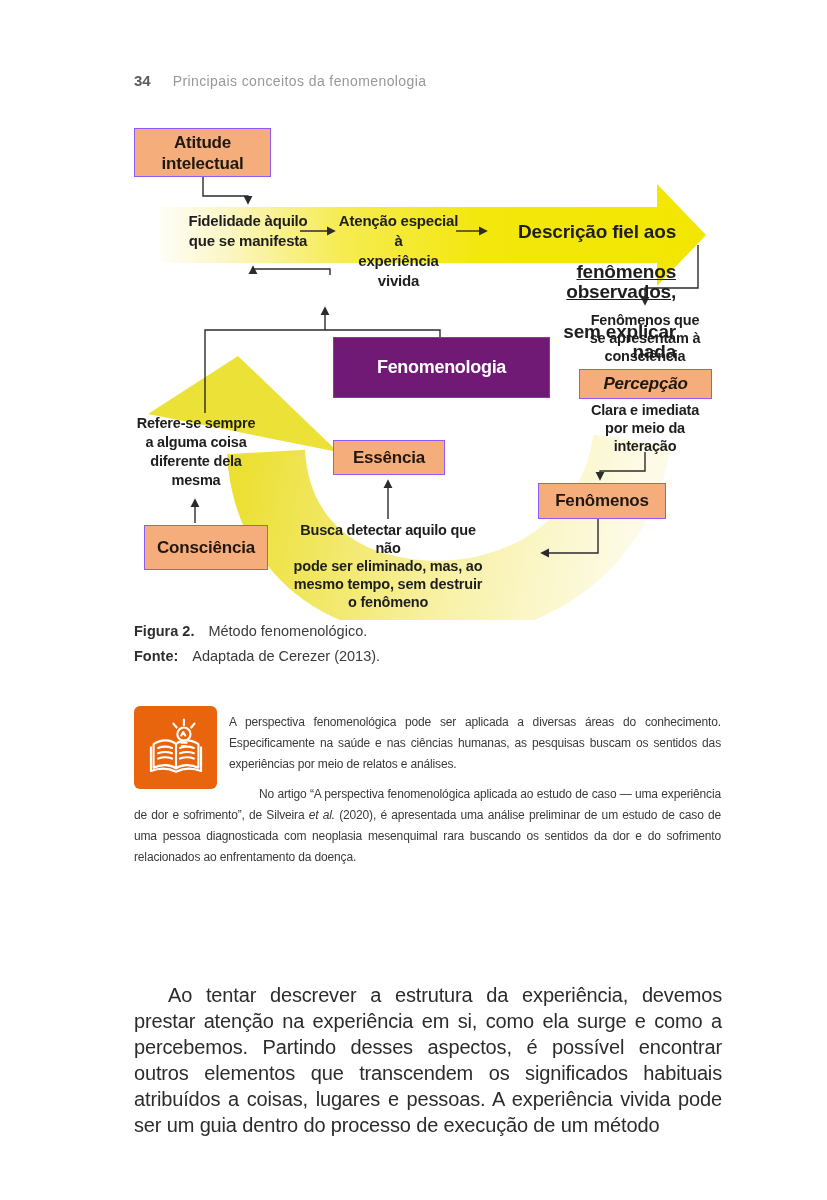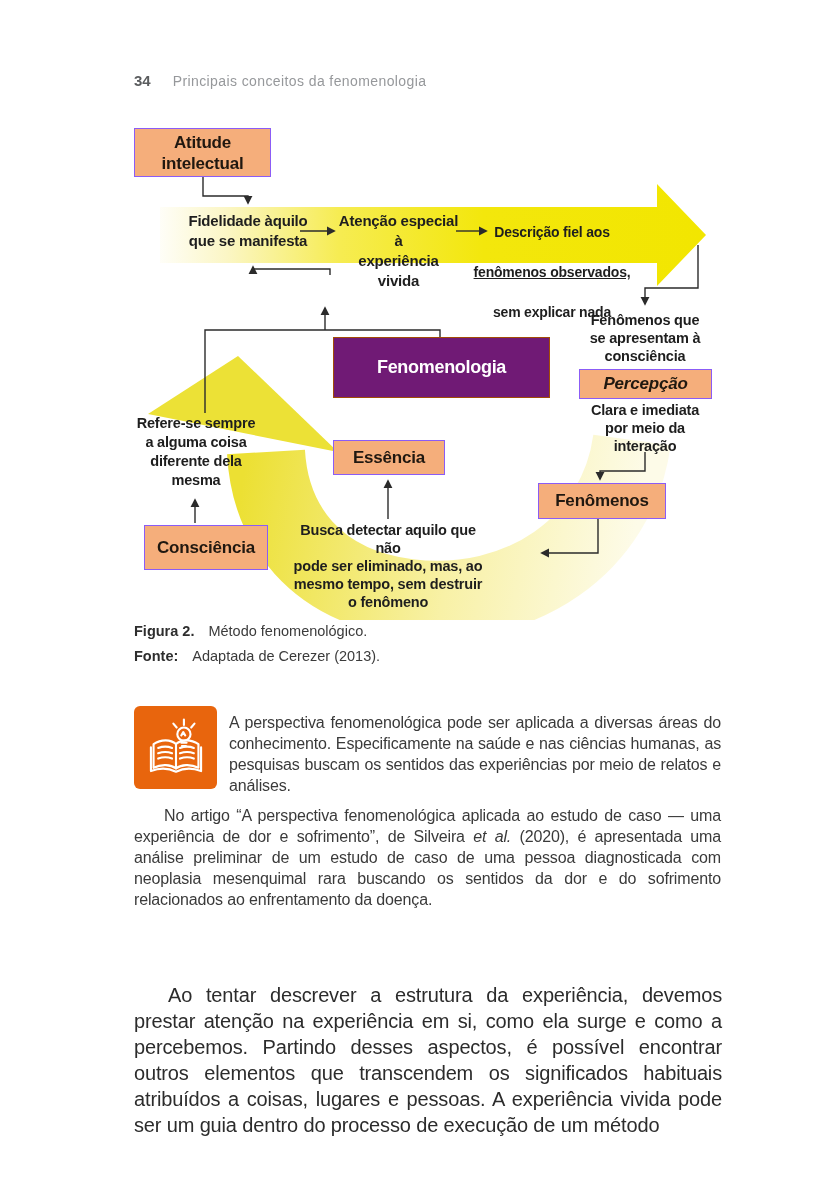--- a/index.html
+++ b/index.html
@@ -21,38 +21,38 @@
   .pbox.intuicao{left:538px;top:483px;width:126px;height:34px;font-size:17px;}
   .pbox.essencia{left:333px;top:440px;width:110px;height:33px;font-size:17px;}
   .pbox.consciencia{left:144px;top:525px;width:122px;height:43px;font-size:17px;}
   .obox{position:absolute;z-index:2;left:333px;top:337px;width:215px;height:59px;
         background:#701a75;border:1px solid #a34c06;color:#fff;display:flex;align-items:center;
         justify-content:center;font-size:18px;font-weight:bold;letter-spacing:-.3px;}
   .dnote{position:absolute;z-index:2;text-align:center;font-weight:bold;color:#1e1e1e;
          white-space:pre-line;font-size:14.5px;line-height:18px;letter-spacing:-.2px;}
   .dnote.step1{left:183px;top:211px;width:130px;font-size:15px;line-height:20px;}
   .dnote.step2{left:336px;top:211px;width:125px;font-size:15px;line-height:20px;}
-  .dnote.step3{left:472px;top:202px;width:160px;font-size:14px;line-height:20px;}
+  .dnote.step3{left:516px;top:202px;width:160px;font-size:19px;line-height:20px;text-align:right;}
   .dnote.step3 .u{text-decoration:underline;}
   .dnote.fenomenos{left:575px;top:311px;width:140px;}
   .dnote.clara{left:575px;top:401px;width:140px;}
   .dnote.refere{left:126px;top:414px;width:140px;line-height:19px;}
   .dnote.busca{left:288px;top:521px;width:200px;}
   
   .caption{position:absolute;left:134px;top:619px;width:460px;font-size:14.5px;
            line-height:25px;color:#3b3b3b;z-index:2;}
   .caption b{color:#2e2e2e;margin-right:14px;}
   
   .saiba{position:absolute;left:134px;top:703px;width:587px;z-index:2;}
   .sm-icon{float:left;width:83px;height:83px;background:#e8650d;border-radius:6px;
            margin:3px 12px 6px 0;display:flex;align-items:center;justify-content:center;}
   .sm-headrow{display:flex;align-items:center;gap:16px;padding-top:6px;}
   .sm-title{font-size:24px;font-weight:bold;font-style:italic;color:#e8650d;letter-spacing:-.3px;}
   .sm-rule{flex:1;border-top:1.5px solid #ea7c26;margin-top:4px;}
-  .sm-p{font-size:16px;line-height:21px;text-align:justify;color:#3a3a3a;
+  .sm-p{font-size:12px;line-height:21px;text-align:justify;color:#3a3a3a;
         margin:9px 0 0 0;letter-spacing:-.15px;}
   .sm-p.indent{text-indent:30px;}
   
   .bodytext{position:absolute;left:134px;top:962px;width:588px;font-size:20px;
             line-height:26px;text-align:justify;text-indent:34px;color:#2c2c2c;
             letter-spacing:-.15px;z-index:2;}
 </style>
 </head>
 <body>
 

